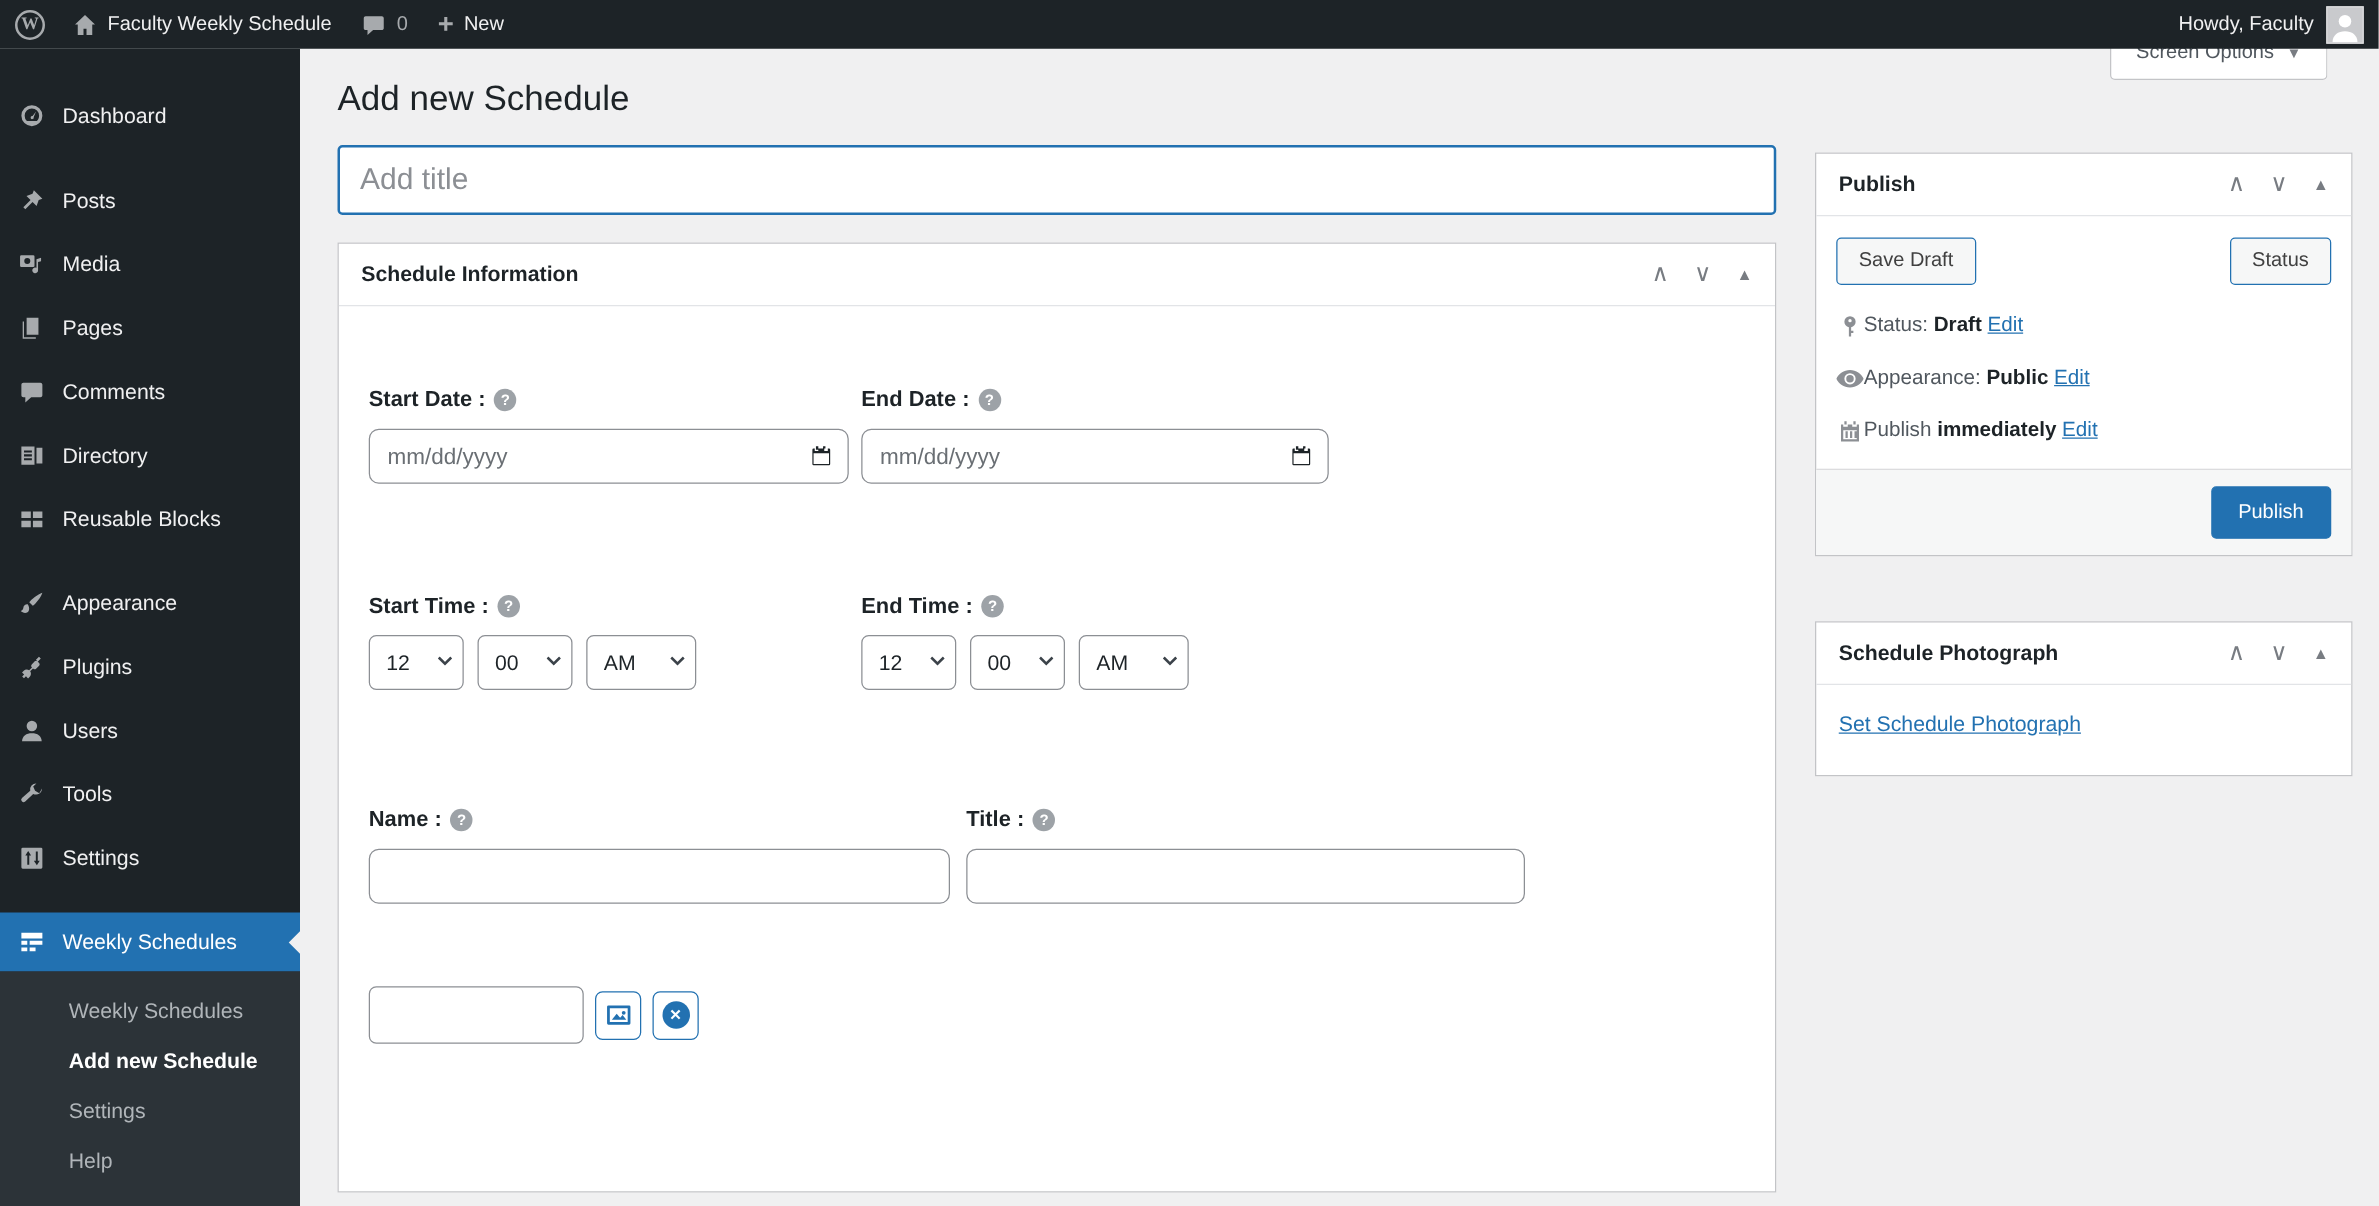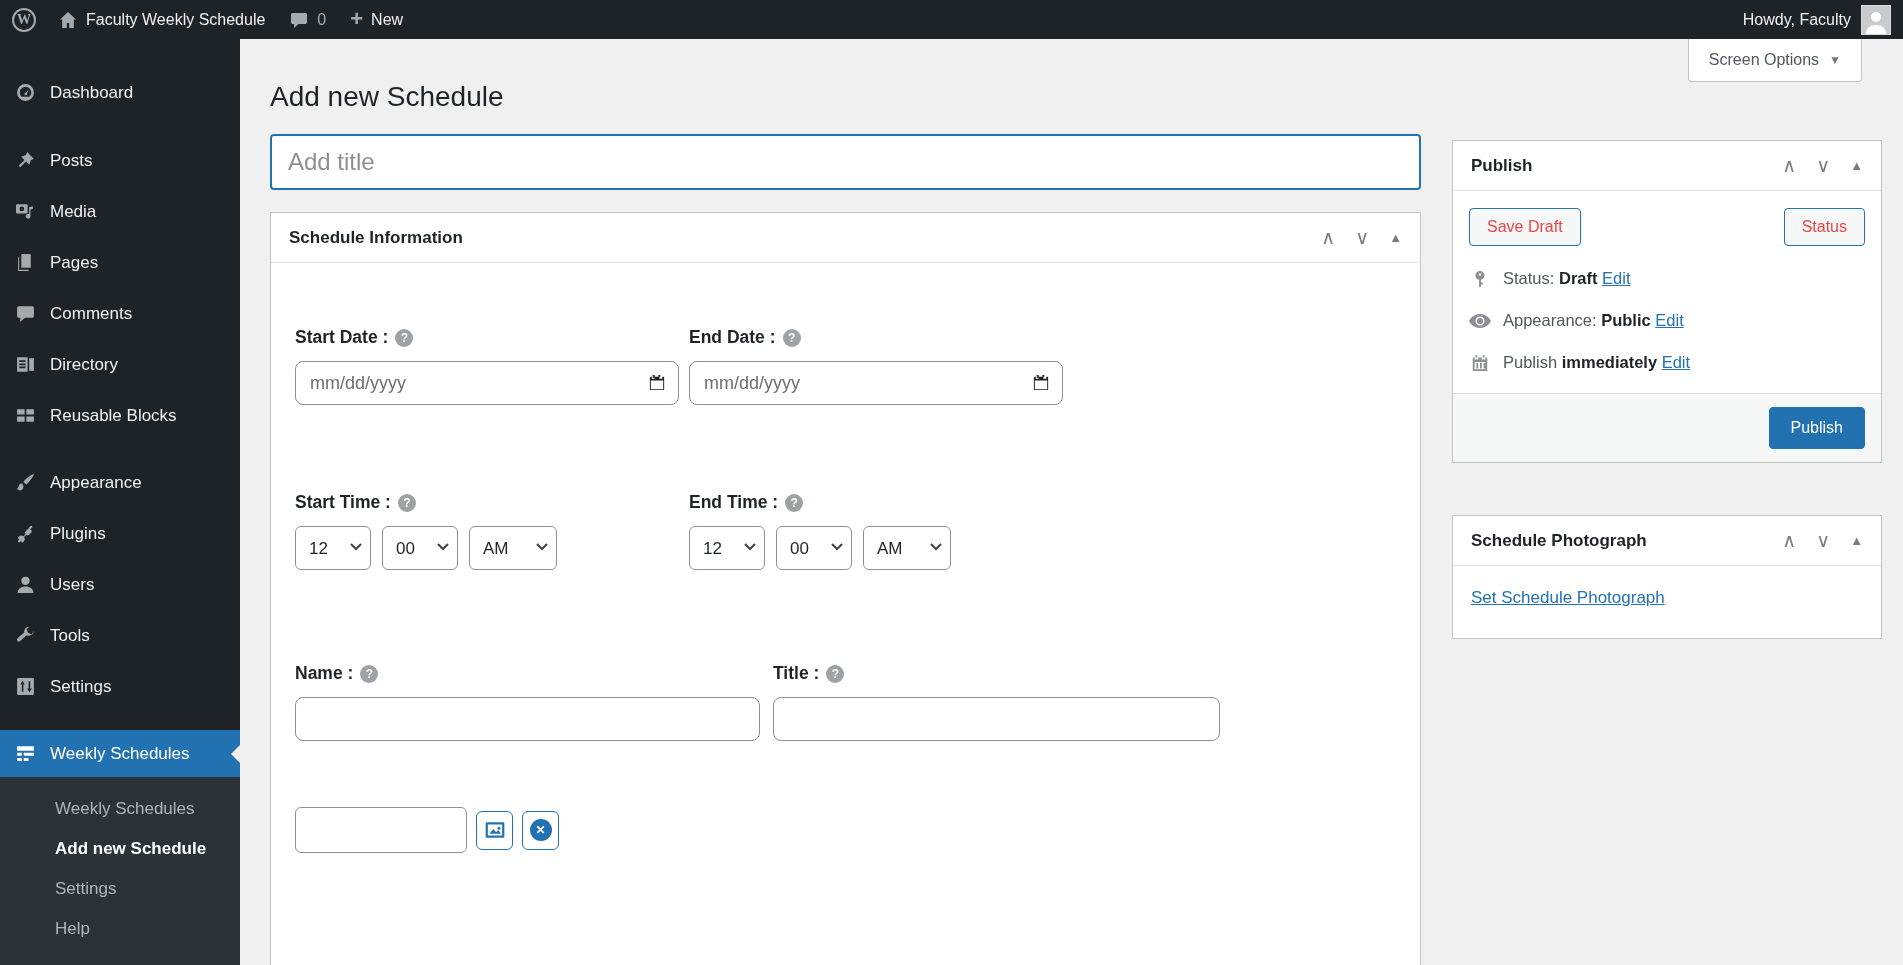--- a/index.html
+++ b/index.html
@@ -58,21 +58,21 @@
     content:''; position:absolute; right:0; top:50%; transform:translateY(-50%);
     border:9px solid transparent; border-right-color:#f0f0f1;
   }
   .submenu { background:#2c3338; padding:12px 0 16px; }
   .submenu-item {
     padding:10px 0 10px 55px; color:#b0b5b9; cursor:pointer; font-size:17px;
   }
   .submenu-item.current { color:#ffffff; font-weight:bold; }
 
   
-  #content { position:absolute; top:39px; left:240px; width:1663px; height:926px; }
+  #content { position:absolute; top:21px; left:240px; width:1663px; height:926px; }
   #screen-options-tab {
     position:absolute; top:0; right:41px;
     background:#ffffff; border:1px solid #c3c4c7; border-top:none;
     border-radius:0 0 4px 4px; padding:12px 20px;
     color:#50575e; font-size:16px; display:flex; align-items:center; gap:10px; cursor:pointer;
   }
   #screen-options-tab .tri { font-size:12px; color:#787c82; }
   #page-title { margin:42px 0 0 30px; font-size:28px; font-weight:400; color:#1d2327; }
 
   .main-row { display:flex; margin:21px 0 0 30px; }
@@ -156,25 +156,25 @@
   }
   .remove-circle {
     width:22px; height:22px; border-radius:50%; background:#2271b1; color:#fff;
     display:flex; align-items:center; justify-content:center; font-size:12px; font-weight:bold;
   }
 
   
   #publish-box .mb-body { padding:17px 16px 0; }
   .pub-buttons { display:flex; justify-content:space-between; }
   .btn-secondary {
-    background:#f6f7f7; border:1px solid #2271b1; color:#ef4444;
+    background:#f6f7f7; border:1px solid #2271b1; color:#404040;
     border-radius:4px; padding:9px 17px; font-size:16px; cursor:pointer;
     font-family:"Liberation Sans", sans-serif;
   }
-  .pub-row { display:flex; align-items:center; gap:12px; margin-top:23px; font-size:16.5px; color:#50575e; }
+  .pub-row { display:flex; align-items:center; margin-top:23px; font-size:16.5px; color:#50575e; }
   .pub-row .pr-icon { width:22px; display:flex; justify-content:center; }
   .pub-row .pr-icon svg { fill:#8c8f94; }
   .pub-row b { color:#1d2327; }
   a.edit-link { color:#2271b1; cursor:pointer; text-decoration:underline; }
   .pub-footer {
     margin-top:21px; background:#f6f7f7; border-top:1px solid #dcdcde;
     padding:13px 16px; display:flex; justify-content:flex-end;
   }
   .btn-primary {
     background:#2271b1; border:1px solid #2271b1; color:#fff;

